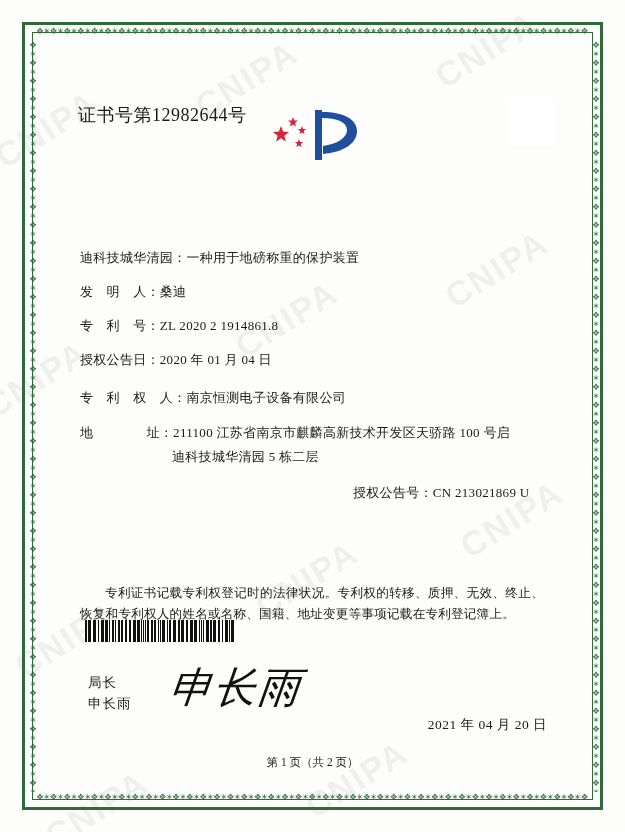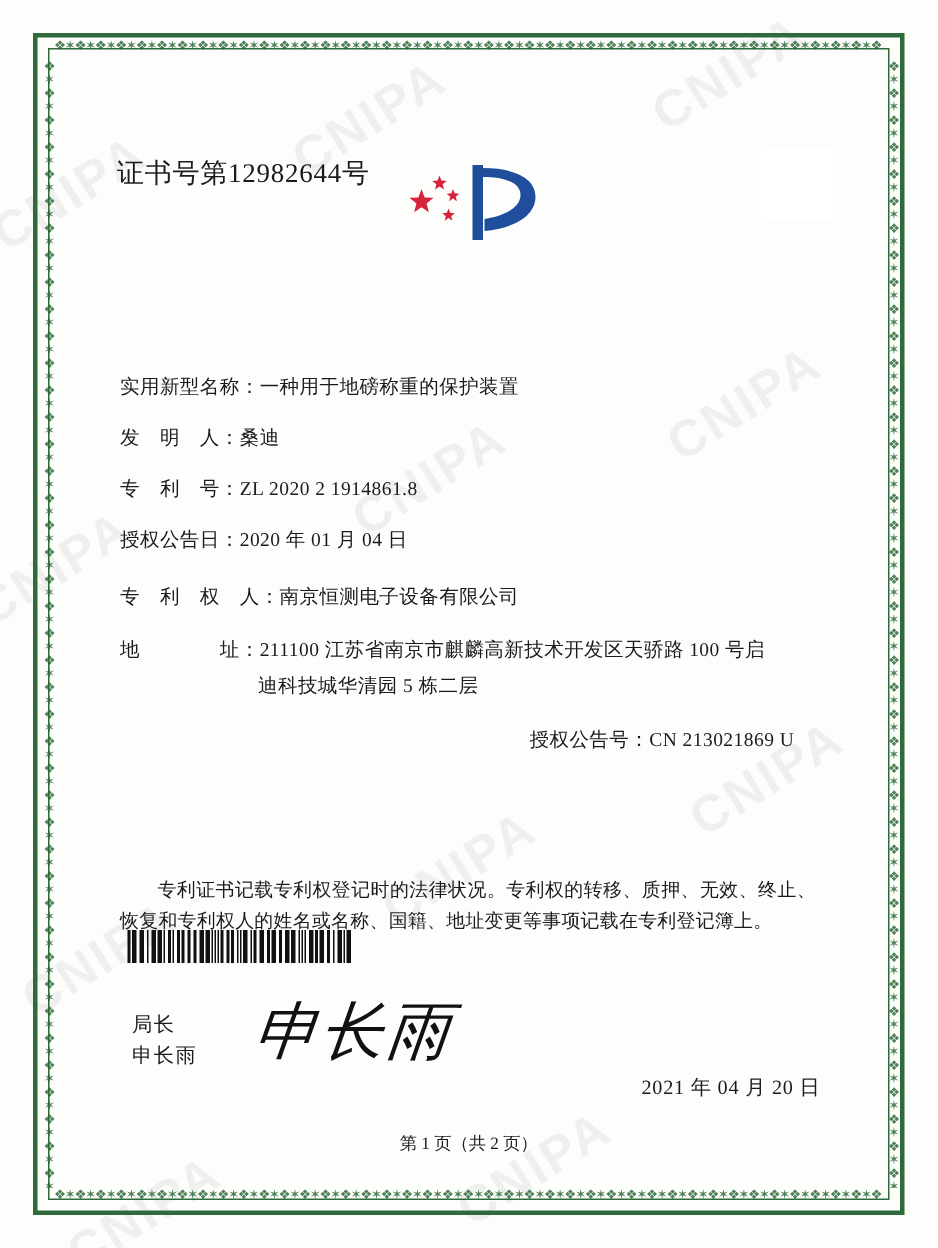--- a/index.html
+++ b/index.html
@@ -263,21 +263,21 @@
           <polygon points="40,35 41.1,37.9 44.2,38.1 41.8,40.1 42.6,43.1 40,41.4 37.4,43.1 38.2,40.1 35.8,38.1 38.9,37.9"></polygon>
         </g>
 
         <path d="M56,6 L56,56 L63,56 L63,6 Z" fill="#1f4e9c"></path>
         <path d="M63,8 C86,8 98,16 98,27 C98,40 84,48 64,50 L64,42 C78,40 88,34 88,26 C88,18 78,14 63,14 Z" fill="#1f4e9c"></path>
       </svg>
     </div>
 
 
     <div class="field f1">
-      <span class="lab">实用新型名称：</span><span class="val">一种用于地磅称重的保护装置</span>
+      <span class="lab">迪科技城华清园：</span><span class="val">一种用于地磅称重的保护装置</span>
     </div>
     <div class="field f2">
       <span class="lab">发　明　人：</span><span class="val">桑迪</span>
     </div>
     <div class="field f3">
       <span class="lab">专　利　号：</span><span class="val">ZL 2020 2 1914861.8</span>
     </div>
     <div class="field f4">
       <span class="lab">授权公告日：</span><span class="val">2020 年 01 月 04 日</span>
     </div>

